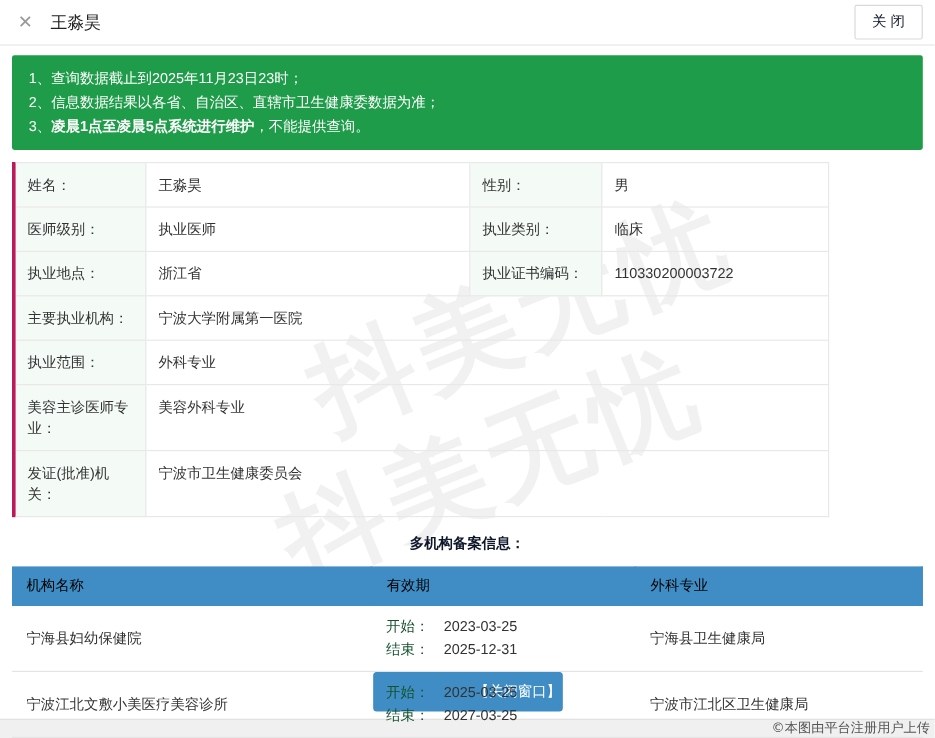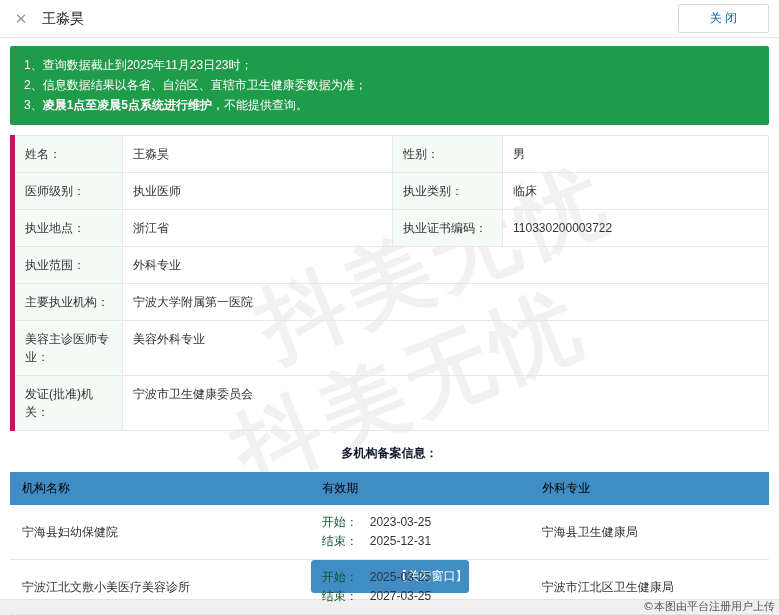--- a/index.html
+++ b/index.html
@@ -34,23 +34,23 @@
   .title-text {
     margin-left: 12px;
     font-size: 14px;
     color: #222;
     font-weight: normal;
   }
   .titlebar-spacer { flex: 1; }
   .close-btn {
     border: 1px solid #d9d9d9;
     background: #fff;
-    color: #0369a1;
-    font-size: 12px;
-    padding: 5px 31px;
+    color: #0f172a;
+    font-size: 12px;
+    padding: 5px 14px;
     border-radius: 2px;
     cursor: pointer;
     font-family: "Liberation Sans", sans-serif;
   }
 
   
   .notice {
     margin: 8px 10px 0 10px;
     background: #1f9c4a;
     color: #fff;
@@ -59,22 +59,22 @@
     line-height: 20px;
     font-size: 12px;
   }
   .notice div { white-space: nowrap; }
   .notice .em { font-weight: bold; }
 
   
   .info-table {
     margin: 10px 10px 0 10px;
     border-top: 1px solid #e8e8e8;
-    border-left: 5px solid #be185d;
-    width: 759px;
+    border-left: 3px solid #be185d;
+    width: 681px;
     border-collapse: collapse;
     position: relative;
     z-index: 2;
   }
   .info-table td {
     border-right: 1px solid #e8e8e8;
     border-bottom: 1px solid #e8e8e8;
     padding: 9px 10px;
     font-size: 12px;
     vertical-align: top;
@@ -233,26 +233,26 @@
       <td class="label2">执业类别：</td>
       <td class="value2">临床</td>
     </tr>
     <tr>
       <td class="label">执业地点：</td>
       <td class="value">浙江省</td>
       <td class="label2">执业证书编码：</td>
       <td class="value2">110330200003722</td>
     </tr>
     <tr>
+      <td class="label">主要执业机构：</td>
+      <td class="value" colspan="3">宁波大学附属第一医院</td>
+    </tr>
+    <tr>
       <td class="label">执业范围：</td>
       <td class="value" colspan="3">外科专业</td>
-    </tr>
-    <tr>
-      <td class="label">主要执业机构：</td>
-      <td class="value" colspan="3">宁波大学附属第一医院</td>
     </tr>
     <tr>
       <td class="label">美容主诊医师专业：</td>
       <td class="value" colspan="3">美容外科专业</td>
     </tr>
     <tr>
       <td class="label">发证(批准)机关：</td>
       <td class="value" colspan="3">宁波市卫生健康委员会</td>
     </tr>
   </tbody>

